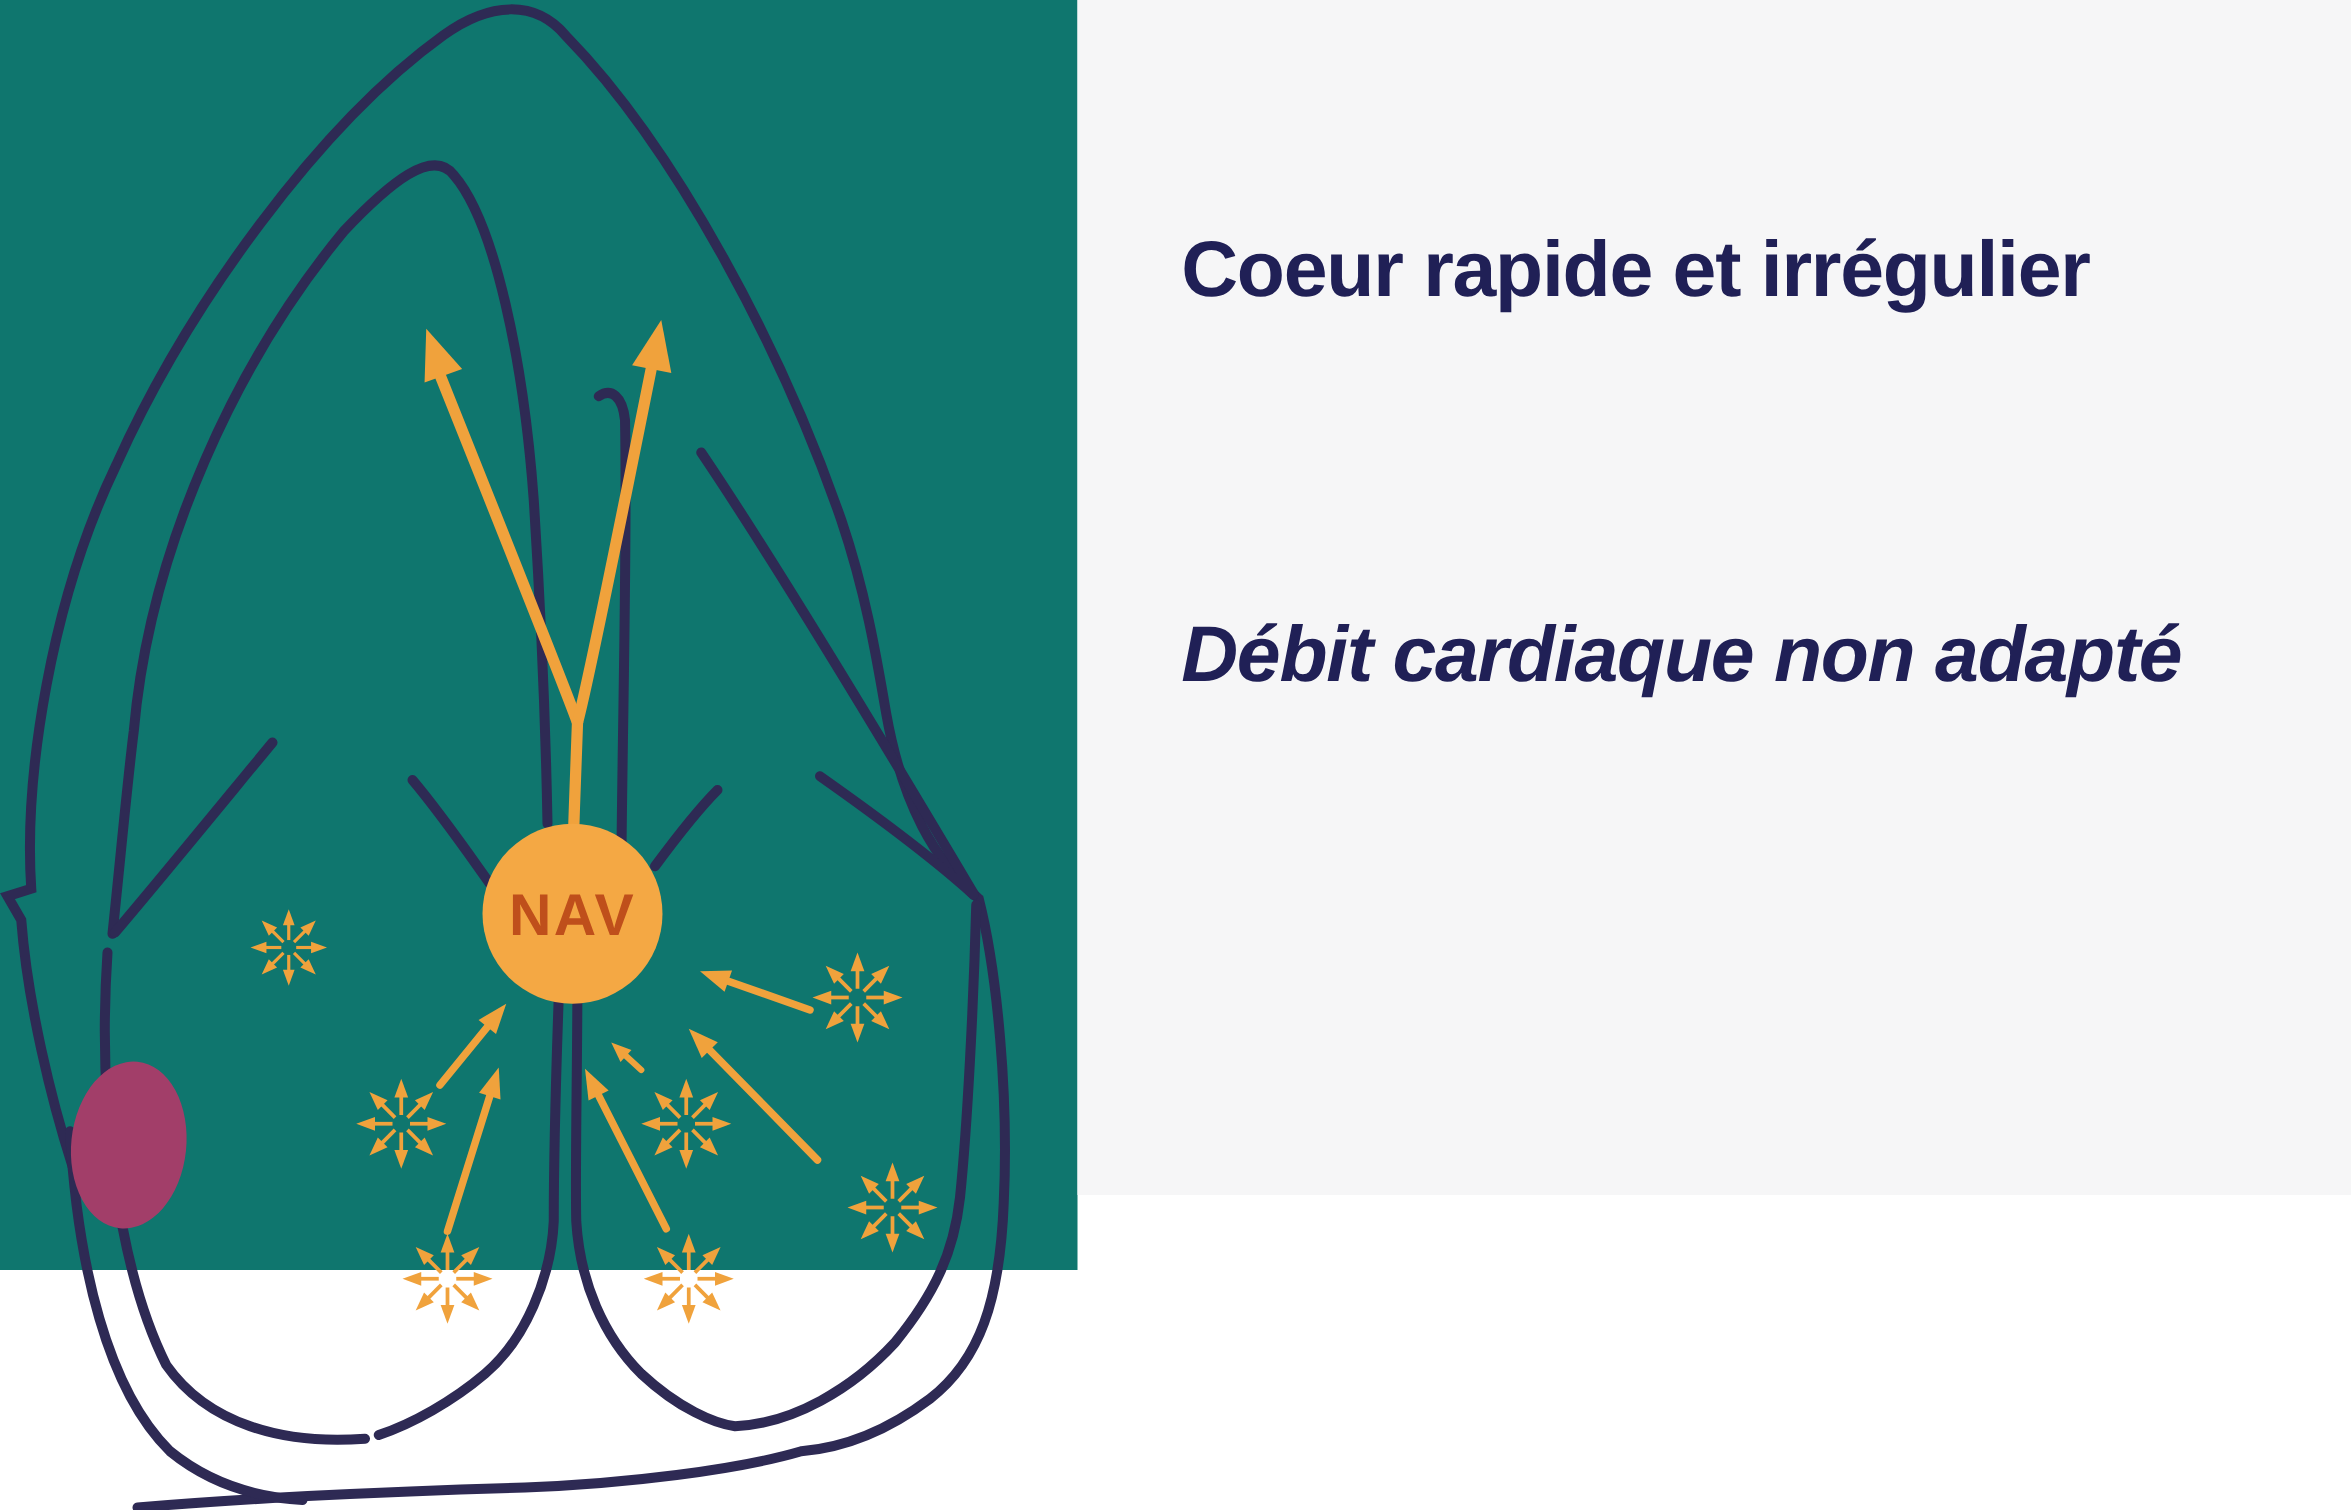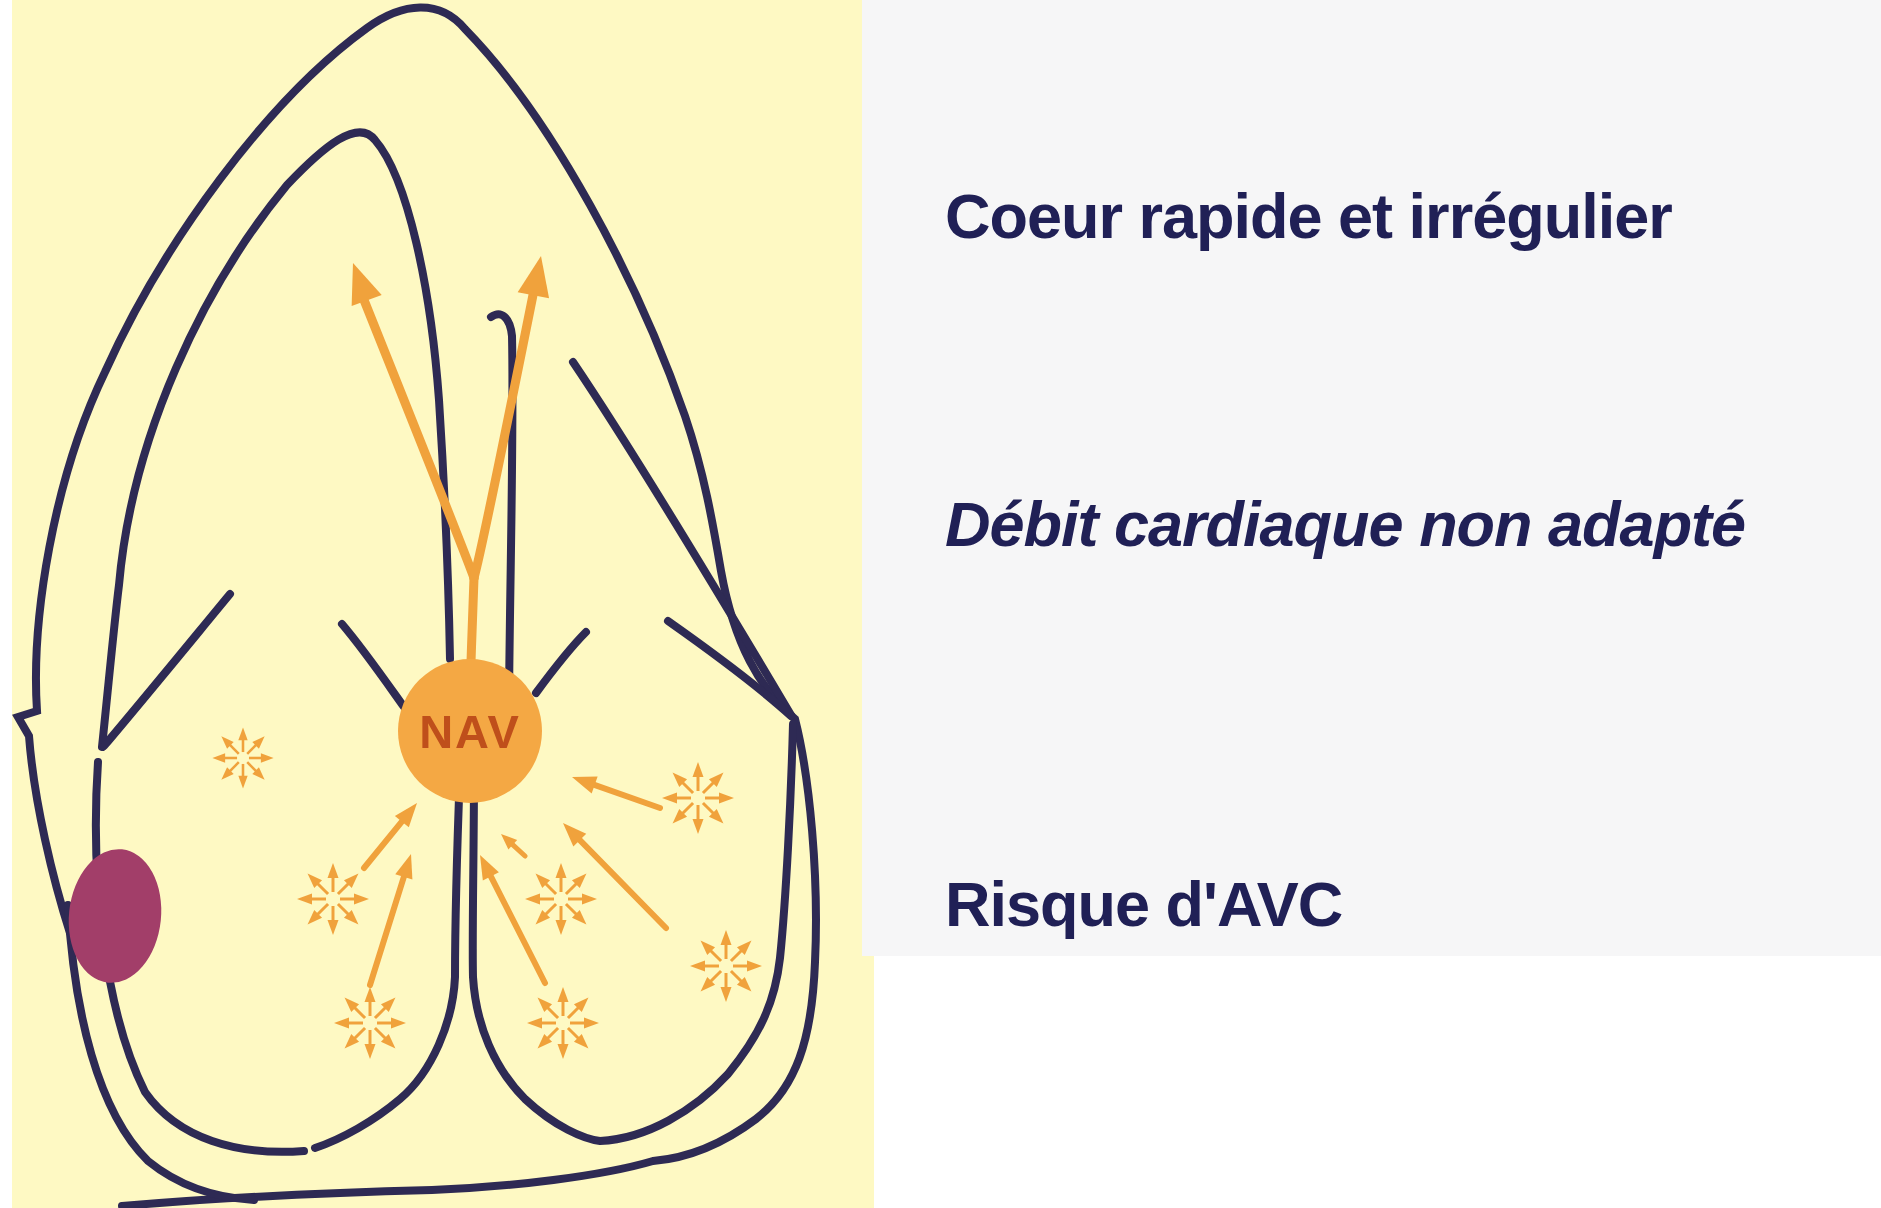--- a/index.html
+++ b/index.html
@@ -4,21 +4,21 @@
 <style>
   html,body{margin:0;padding:0;background:#ffffff;}
   #stage{
     position:relative;
     width:1881px;height:1208px;
     overflow:hidden;
     background:#ffffff;
     font-family:"Liberation Sans", sans-serif;
   }
   #diagram-area{
-    position:absolute;left:12px;top:0;width:862px;height:1208px;background:#fef9c3;
+    position:absolute;left:0;top:0;width:862px;height:1016px;background:#0f766e;
   }
   #text-panel{
     position:absolute;left:862px;top:0;width:1019px;height:956px;
     background:#f6f6f7;
   }
   .panel-label{
     position:absolute;
     left:83px;
     font-size:63px;
     font-weight:bold;
@@ -389,16 +389,15 @@
       <g>
         <circle cx="458" cy="731" r="72" fill="#f4a844"></circle>
         <text class="nav-label" x="458" y="748" text-anchor="middle" fill="#bf4f1b">NAV</text>
       </g>
     </svg>
   </div>
 
   <div id="text-panel">
     <div class="panel-label" id="label-0">Coeur rapide et irrégulier</div>
     <div class="panel-label" id="label-1">Débit cardiaque non adapté</div>
-    <div class="panel-label" id="label-2">Risque d'AVC</div>
   </div>
 
 </div>
 
 </body></html>

